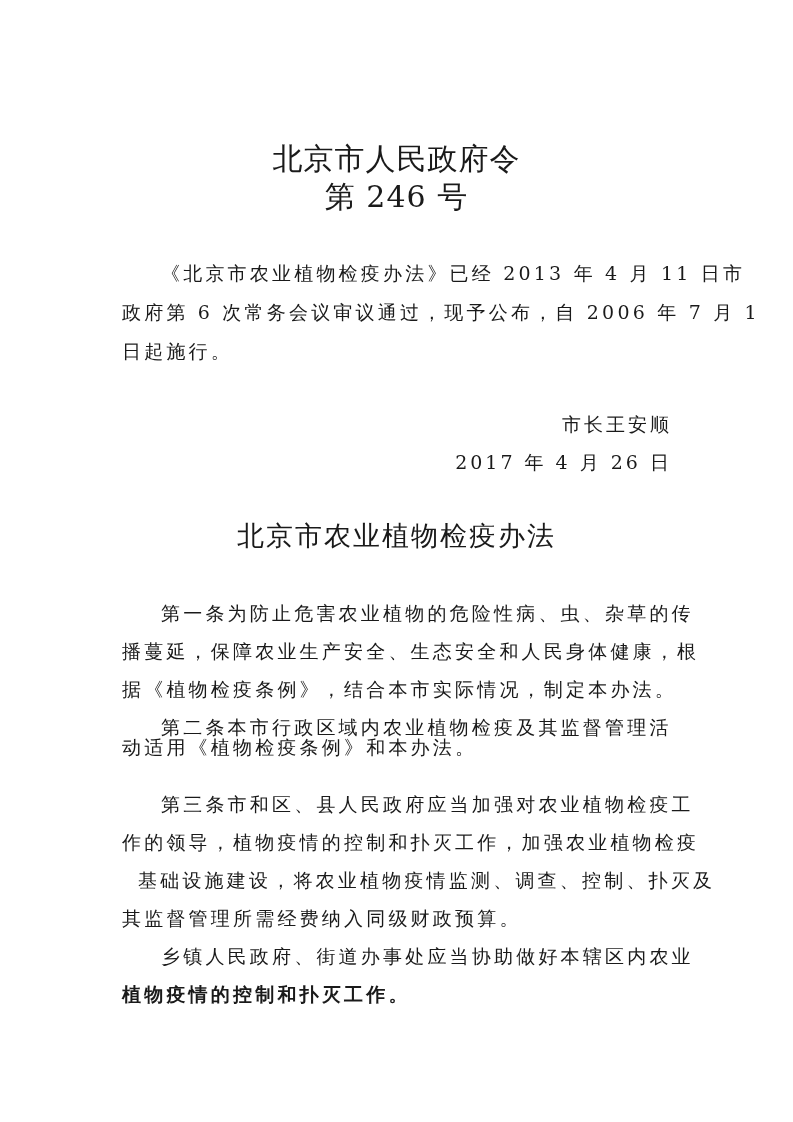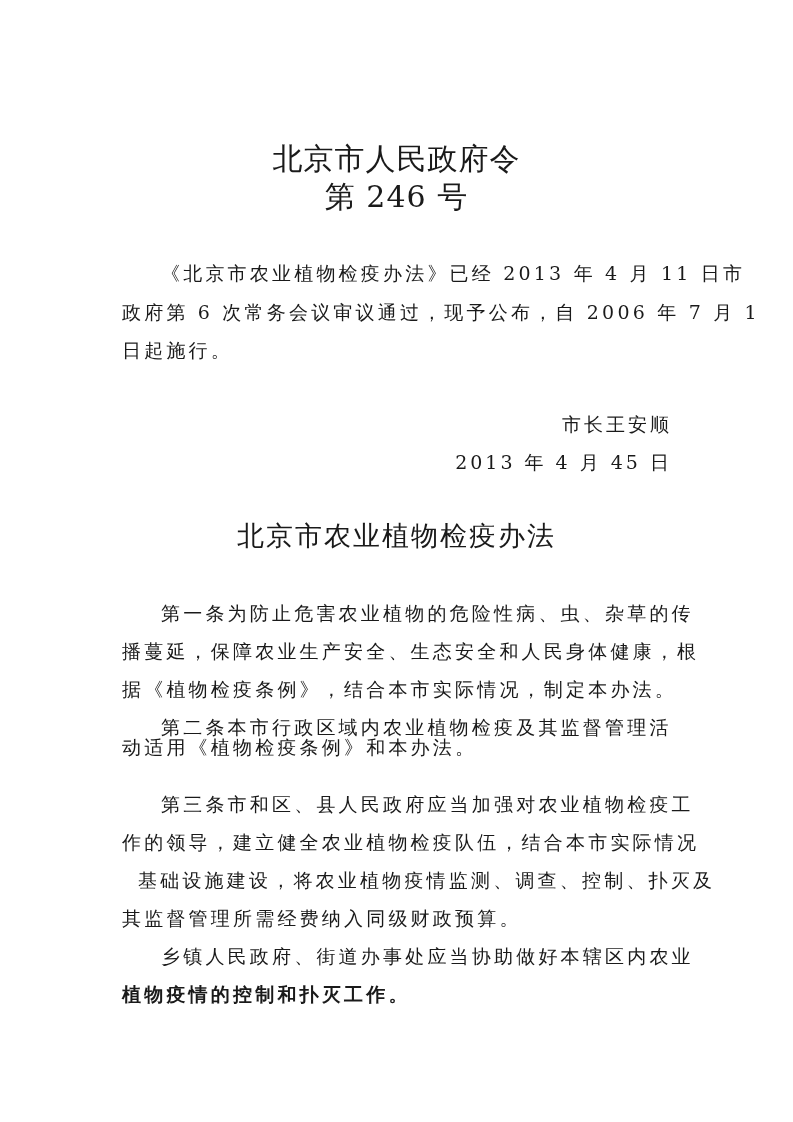--- a/index.html
+++ b/index.html
@@ -67,42 +67,42 @@
 <body>
 
 <div class="page">
 
   <div class="title title-1">北京市人民政府令</div>
   <div class="title title-2">第 246 号</div>
 
   <div>
     <div class="line indent" style="top:261px;">《北京市农业植物检疫办法》已经 2013 年 4 月 11 日市</div>
     <div class="line" style="top:300px;">政府第 6 次常务会议审议通过，现予公布，自 2006 年 7 月 1</div>
-    <div class="line" style="top:339px;font-family:Liberation Serif, serif;">日起施行。</div>
+    <div class="line" style="top:339px;">日起施行。</div>
   </div>
 
   <div class="right" style="top:412px;">市长王安顺</div>
-  <div class="right" style="top:450px;">2013 年 4 月 45 日</div>
+  <div class="right" style="top:450px;">2017 年 4 月 26 日</div>
 
   <div class="law-title">北京市农业植物检疫办法</div>
 
   <div>
     <div class="line indent" style="top:601px;">第一条为防止危害农业植物的危险性病、虫、杂草的传</div>
     <div class="line" style="top:639px;">播蔓延，保障农业生产安全、生态安全和人民身体健康，根</div>
     <div class="line" style="top:677px;">据《植物检疫条例》，结合本市实际情况，制定本办法。</div>
   </div>
 
   <div>
     <div class="line indent" style="top:715px;">第二条本市行政区域内农业植物检疫及其监督管理活</div>
     <div class="line" style="top:726px;margin-top:9px;">动适用《植物检疫条例》和本办法。</div>
   </div>
 
   <div>
     <div class="line indent" style="top:792px;">第三条市和区、县人民政府应当加强对农业植物检疫工</div>
-    <div class="line" style="top:830px;">作的领导，建立健全农业植物检疫队伍，结合本市实际情况</div>
+    <div class="line" style="top:830px;">作的领导，植物疫情的控制和扑灭工作，加强农业植物检疫</div>
     <div class="line" style="top:868px;margin-left:16px;">基础设施建设，将农业植物疫情监测、调查、控制、扑灭及</div>
     <div class="line" style="top:906px;">其监督管理所需经费纳入同级财政预算。</div>
   </div>
 
   <div>
     <div class="line indent" style="top:944px;">乡镇人民政府、街道办事处应当协助做好本辖区内农业</div>
     <div class="line" style="top:982px;font-weight:bold;">植物疫情的控制和扑灭工作。</div>
   </div>
 
 </div>

